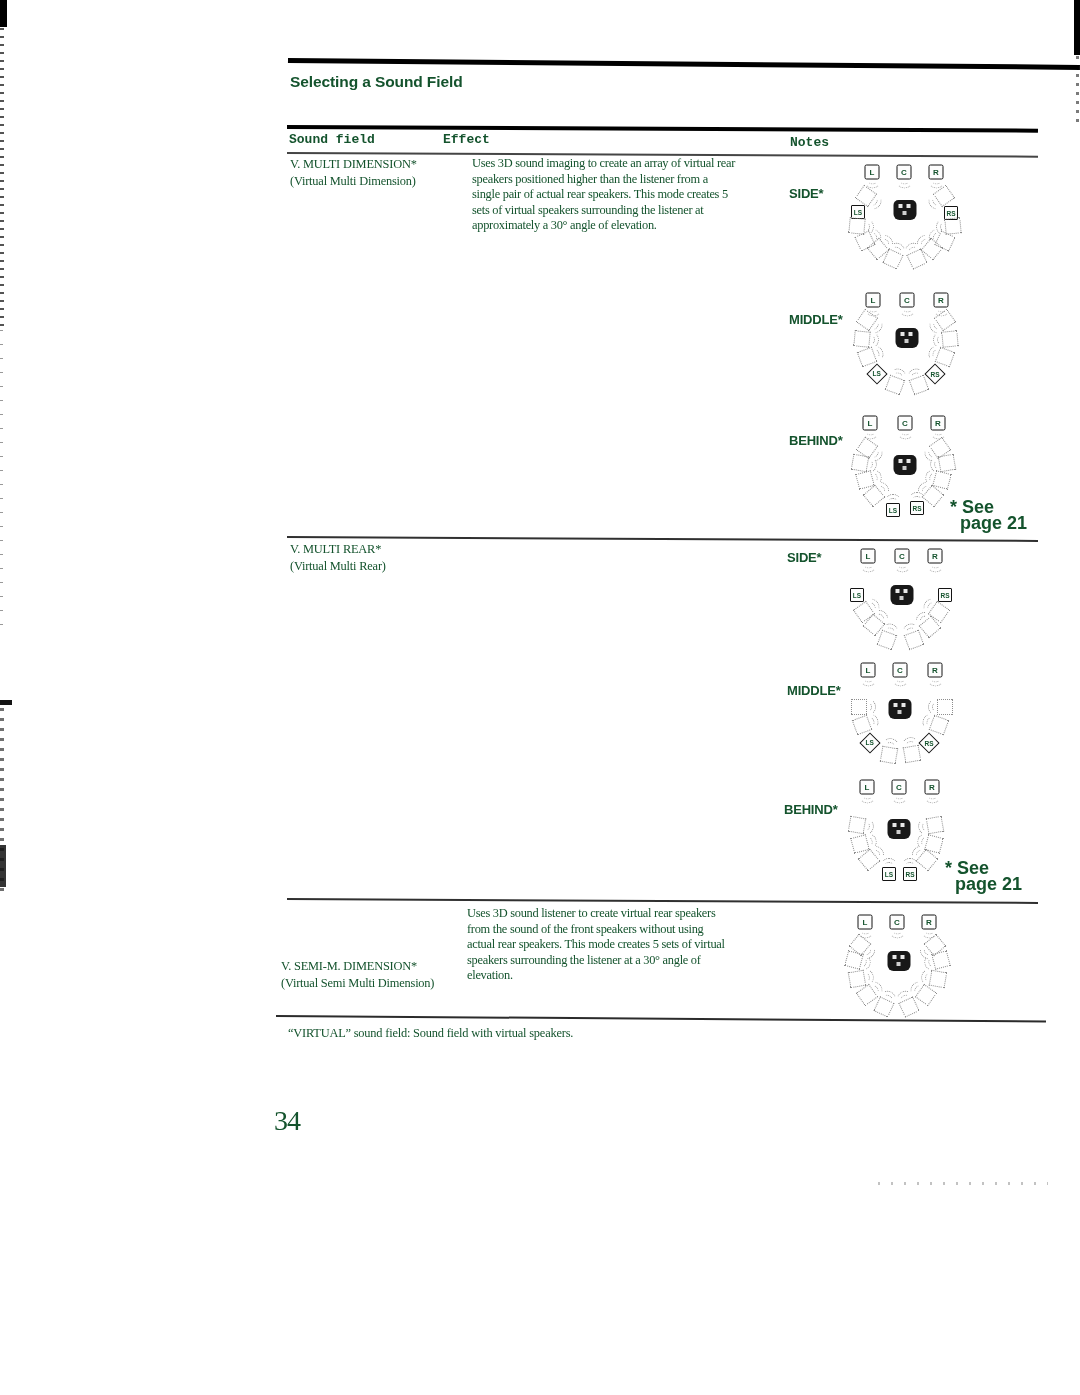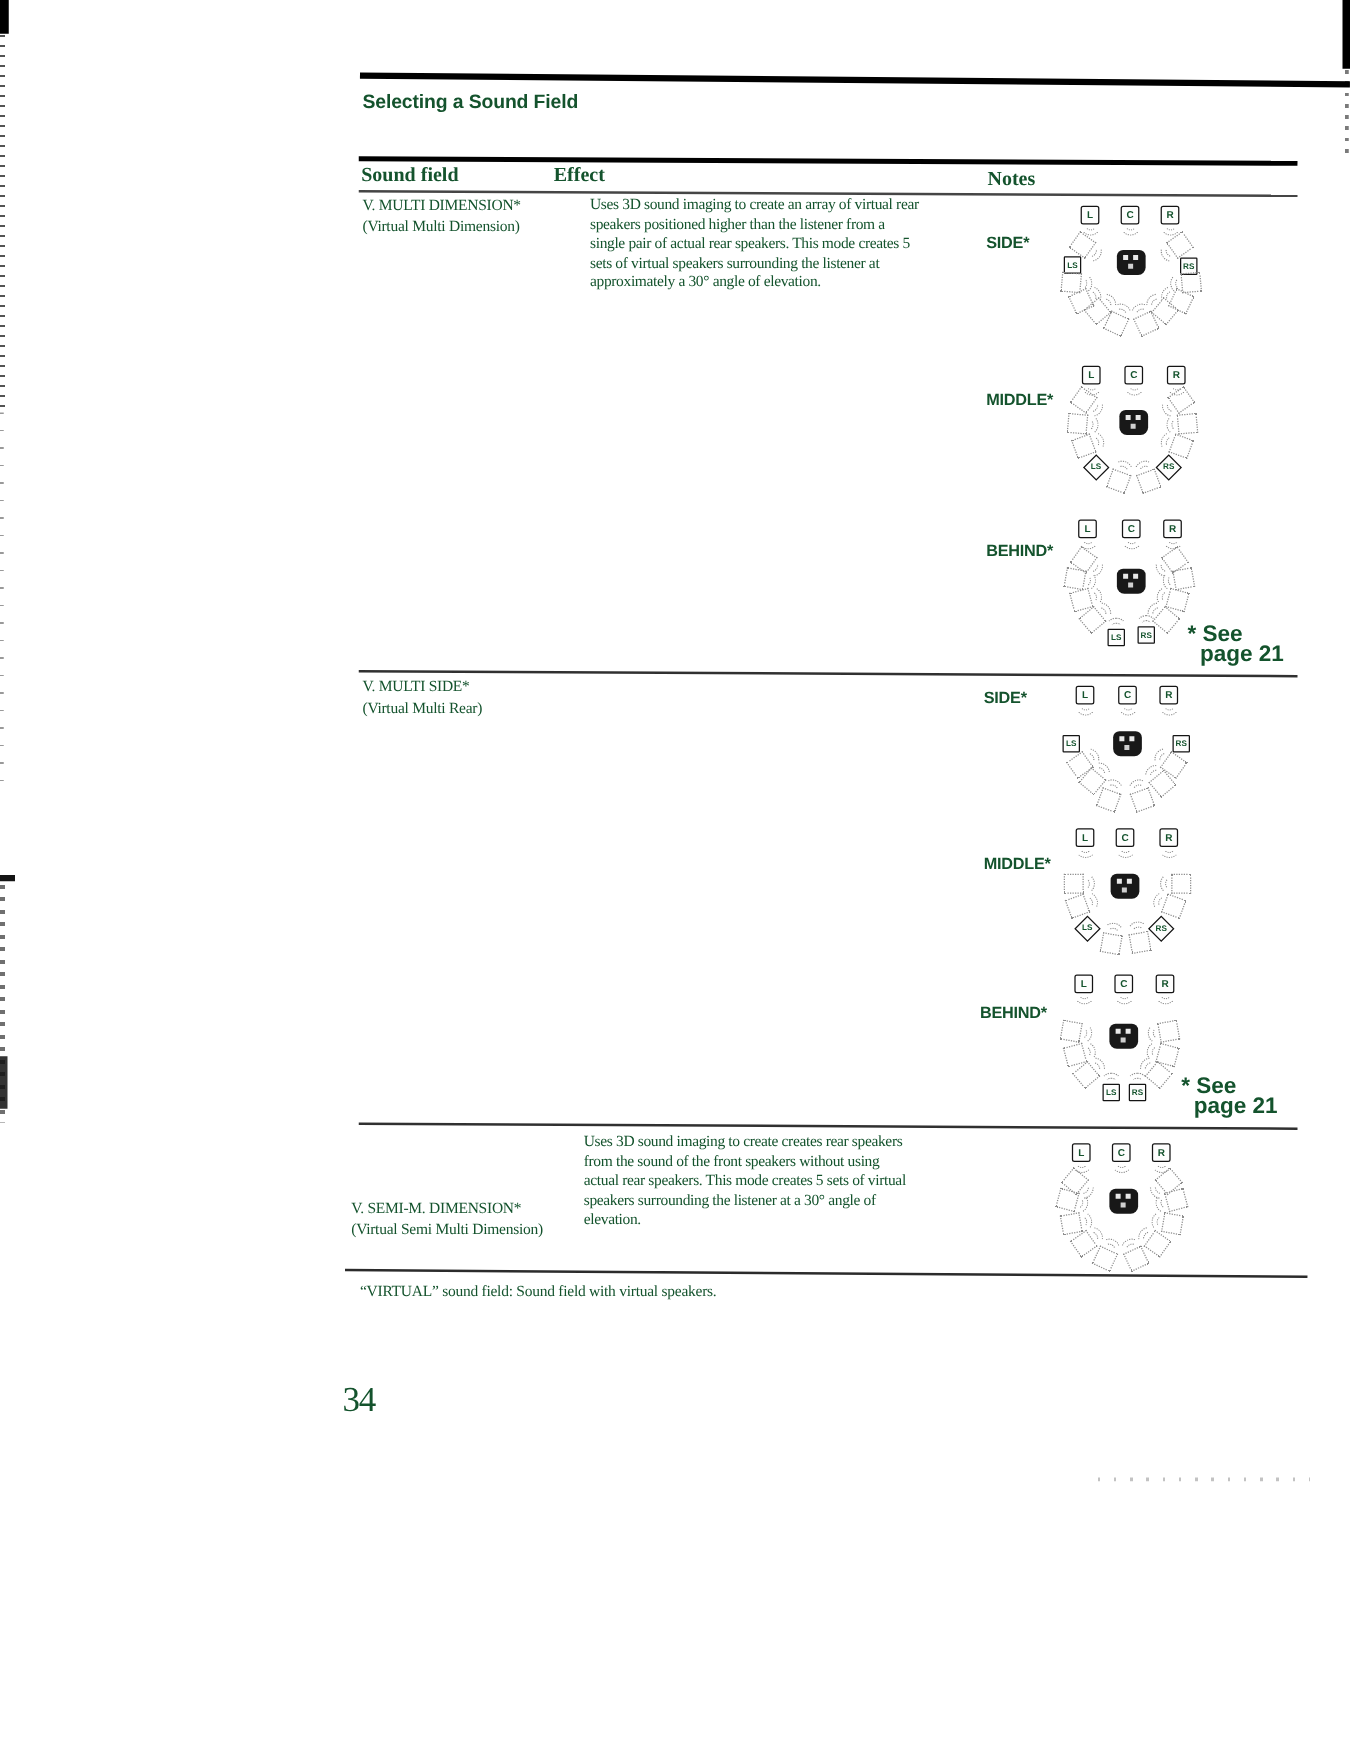--- a/index.html
+++ b/index.html
@@ -10,21 +10,21 @@
   .rule{position:absolute;background:#000;transform-origin:left top;}
   .rule-title{left:288px;top:58px;width:792px;height:5px;transform:rotate(0.5deg);}
   .rule-thead-top{left:287px;top:125px;width:751px;height:4px;transform:rotate(0.28deg);}
   .rule-thead-bot{left:287px;top:152px;width:751px;height:2px;background:#454545;transform:rotate(0.28deg);}
   .rule-sep1{left:287px;top:536px;width:751px;height:2px;background:#303030;transform:rotate(0.3deg);}
   .rule-sep2{left:287px;top:898px;width:751px;height:2px;background:#303030;transform:rotate(0.3deg);}
   .rule-bottom{left:276px;top:1015px;width:770px;height:2px;background:#2b2b2b;transform:rotate(0.4deg);}
   
   .title{position:absolute;left:290px;top:73px;font-family:"Liberation Sans",sans-serif;
          font-weight:bold;font-size:15.5px;letter-spacing:-0.1px;}
-  .col-h{position:absolute;font-family:Liberation Serif, serif;font-weight:bold;font-size:16px;}
+  .col-h{position:absolute;font-family:Liberation Mono, monospace;font-weight:bold;font-size:13px;}
   .h-sound{left:289px;top:132px;}
   .h-effect{left:443px;top:132px;}
   .h-notes{left:790px;top:135px;}
   .row-name{position:absolute;width:185px;font-size:12.4px;line-height:16.5px;letter-spacing:-0.2px;}
   .row-effect{position:absolute;width:320px;font-size:12.4px;line-height:15.6px;letter-spacing:-0.28px;}
   .footnote{position:absolute;left:288px;top:1026px;font-size:12.4px;letter-spacing:-0.2px;}
   .pagenum{position:absolute;left:274px;top:1105px;font-size:28px;letter-spacing:-1px;}
   .dcap{position:absolute;font-family:"Liberation Sans",sans-serif;font-weight:bold;font-size:13px;letter-spacing:-0.2px;}
   .see{position:absolute;font-family:"Liberation Sans",sans-serif;font-weight:bold;font-size:18px;line-height:15.5px;}
   
@@ -101,30 +101,30 @@
   </div>
   <div class="row-effect" style="left:472px;top:156px;">
       <div>Uses 3D sound imaging to create an array of virtual rear</div>
       <div>speakers positioned higher than the listener from a</div>
       <div>single pair of actual rear speakers. This mode creates 5</div>
       <div>sets of virtual speakers surrounding the listener at</div>
       <div>approximately a 30° angle of elevation.</div>
     </div>
 
   <div class="row-name" style="left:290px;top:541px;">
-    <div>V. MULTI SIDE*</div>
+    <div>V. MULTI REAR*</div>
     <div>(Virtual Multi Rear)</div>
   </div>
 
   <div class="row-name" style="left:281px;top:958px;">
     <div>V. SEMI-M. DIMENSION*</div>
     <div>(Virtual Semi Multi Dimension)</div>
   </div>
   <div class="row-effect" style="left:467px;top:906px;">
-      <div>Uses 3D sound imaging to create creates rear speakers</div>
+      <div>Uses 3D sound listener to create virtual rear speakers</div>
       <div>from the sound of the front speakers without using</div>
       <div>actual rear speakers. This mode creates 5 sets of virtual</div>
       <div>speakers surrounding the listener at a 30° angle of</div>
       <div>elevation.</div>
     </div>
 
   <div class="footnote">“VIRTUAL” sound field: Sound field with virtual speakers.</div>
   <div class="pagenum">34</div>
 
   <div id="diagrams">

